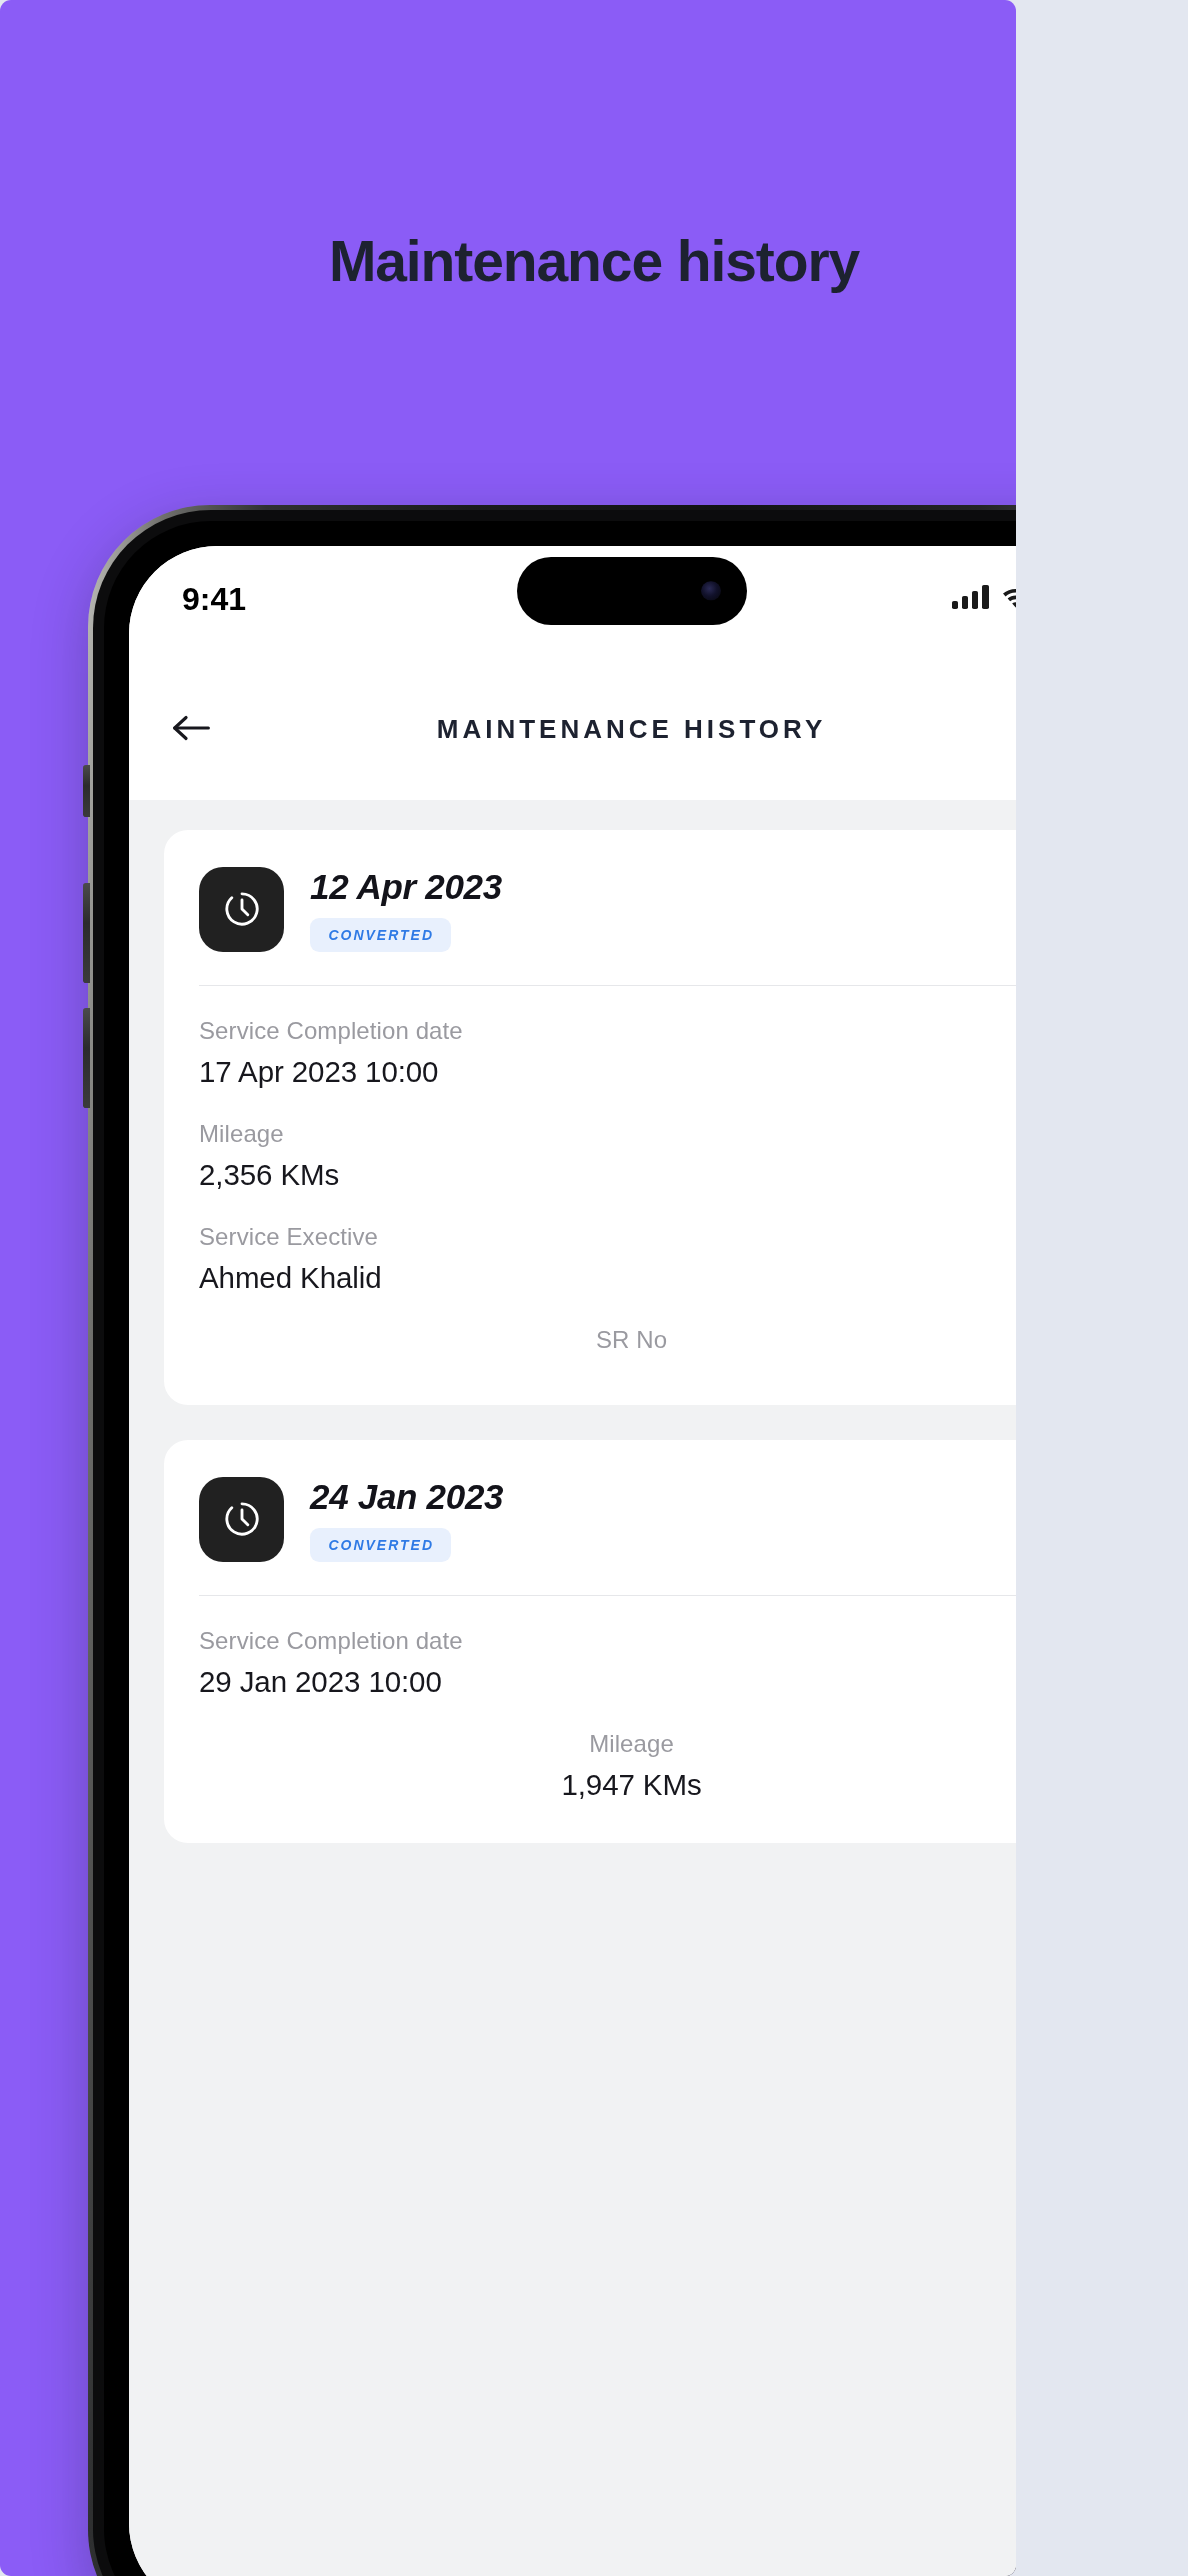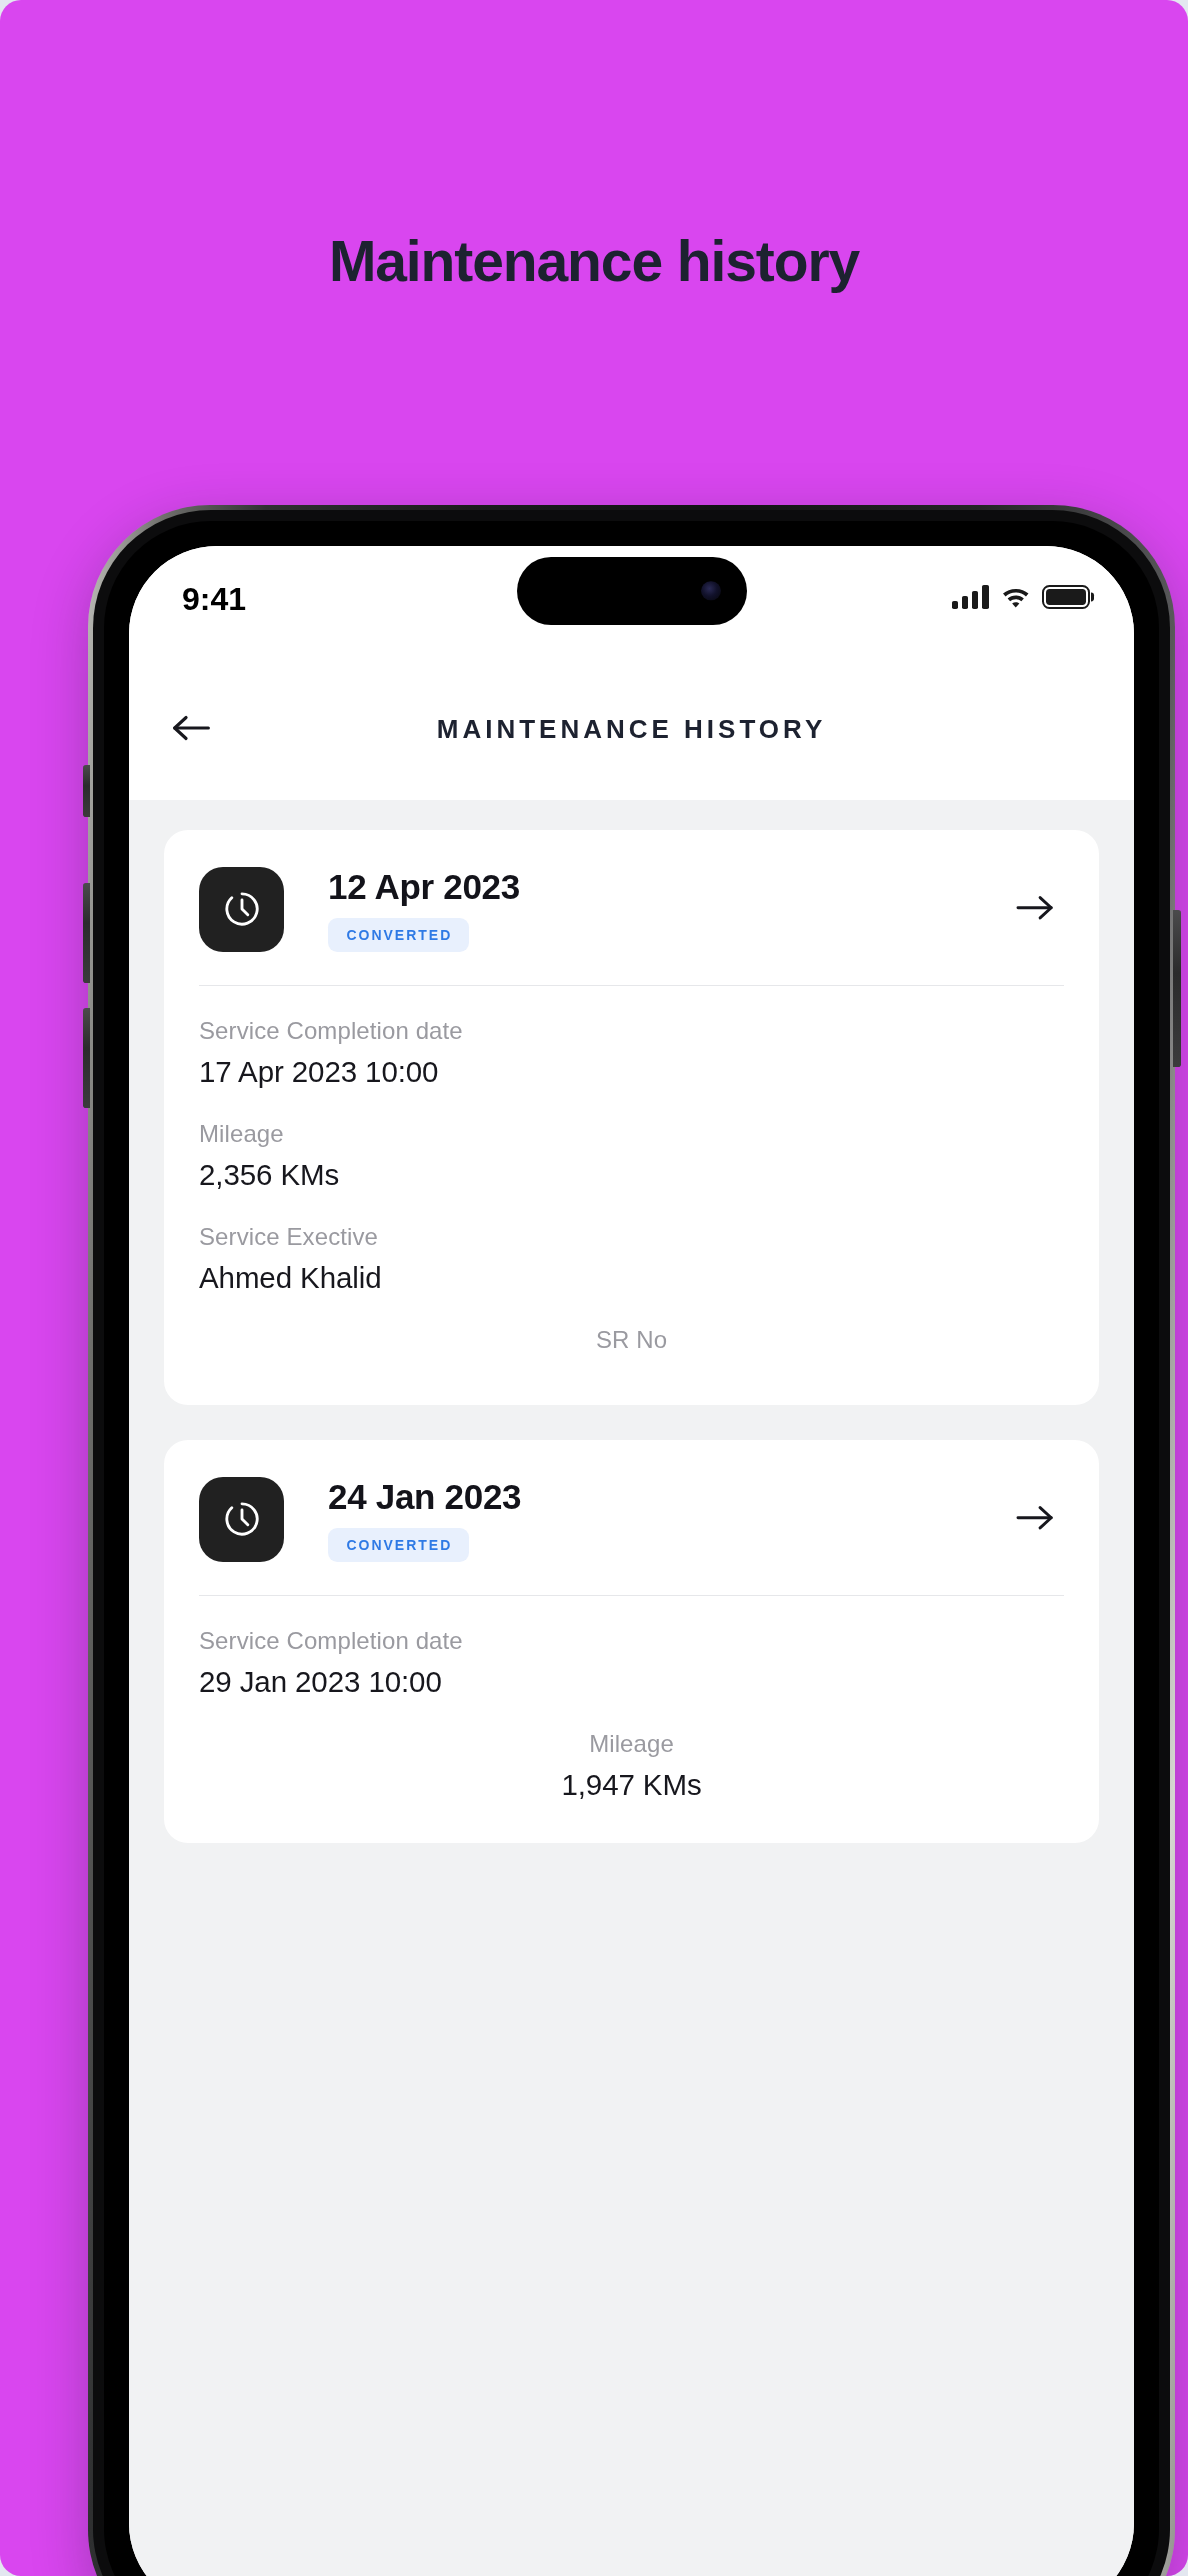--- a/index.html
+++ b/index.html
@@ -4,23 +4,23 @@
 <style>
   * { box-sizing: border-box; margin: 0; padding: 0; }
   html, body {
     width: 1188px; height: 2576px;
     overflow: hidden;
     font-family: "Liberation Sans", sans-serif;
     background: #e3e7f0;
   }
   .page {
     position: relative;
-    width: 1188px; height: 2576px;
-    background: #d946ef;
-    border-radius: 21px;
+    width: 1016px; height: 2576px;
+    background: #8b5cf6;
+    border-radius: 11px;
     overflow: hidden;
   }
 
   
   .poster-title {
     position: absolute;
     top: 228px; left: 0; width: 1188px;
     text-align: center;
     font-size: 57px;
     font-weight: 700;
@@ -136,22 +136,23 @@
     background: #f1f2f3;
     padding: 29.5px 35px 0 35px;
   }
   .card {
     background: #ffffff;
     border-radius: 24px;
     padding: 37px 35px 41px 35px;
     margin-bottom: 35px;
   }
   .card-head {
-    display: flex; align-items: center; gap: 44px;
+    display: flex; align-items: center; gap: 26px;
     padding-bottom: 33px;
+    font-style: italic;
   }
   .card-icon {
     width: 85px; height: 85px; flex: 0 0 85px;
     background: #212121; border-radius: 24px;
     display: flex; align-items: center; justify-content: center;
   }
   .card-headtext { flex: 1 1 auto; }
   .card-date {
     font-size: 35px; font-weight: 700; color: #13131a;
     letter-spacing: -0.3px;

